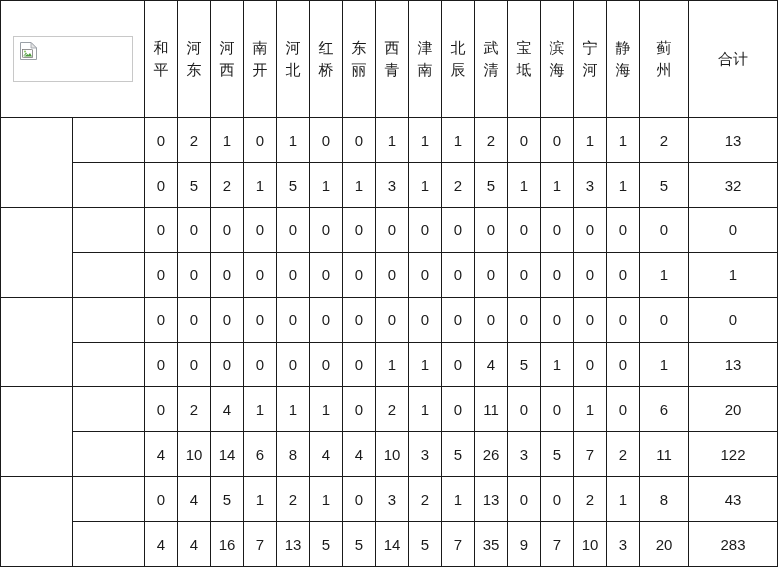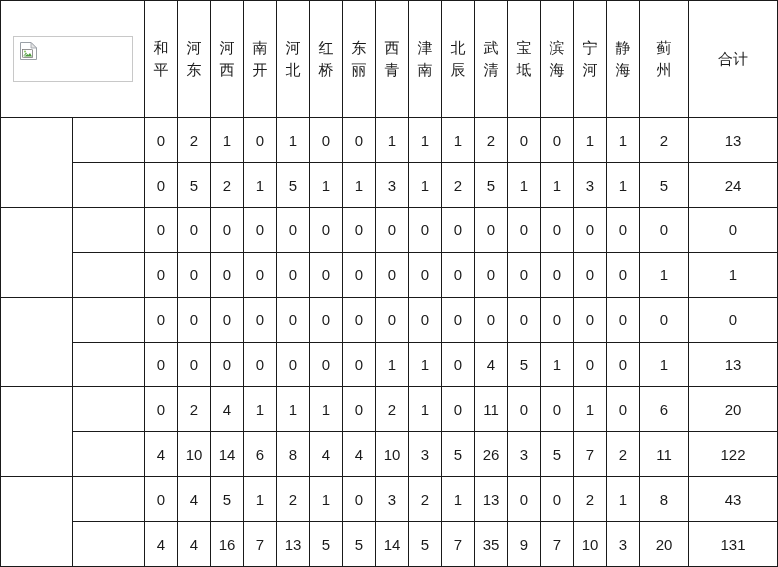--- a/index.html
+++ b/index.html
@@ -257,21 +257,21 @@
         <td class="num-cell">1</td>
         <td class="num-cell">3</td>
         <td class="num-cell">1</td>
         <td class="num-cell">2</td>
         <td class="num-cell">5</td>
         <td class="num-cell">1</td>
         <td class="num-cell">1</td>
         <td class="num-cell">3</td>
         <td class="num-cell">1</td>
         <td class="num-cell">5</td>
-        <td class="num-cell total-col">24</td>
+        <td class="num-cell total-col">32</td>
       </tr>
       <tr class="row-month">
         <td class="cat-cell" rowspan="2"></td>
         <td class="period-cell"></td>
         <td class="num-cell">0</td>
         <td class="num-cell">0</td>
         <td class="num-cell">0</td>
         <td class="num-cell">0</td>
         <td class="num-cell">0</td>
         <td class="num-cell">0</td>
@@ -421,16 +421,16 @@
         <td class="num-cell">5</td>
         <td class="num-cell">14</td>
         <td class="num-cell">5</td>
         <td class="num-cell">7</td>
         <td class="num-cell">35</td>
         <td class="num-cell">9</td>
         <td class="num-cell">7</td>
         <td class="num-cell">10</td>
         <td class="num-cell">3</td>
         <td class="num-cell">20</td>
-        <td class="num-cell total-col">131</td>
+        <td class="num-cell total-col">283</td>
       </tr>
     </tbody>
 </table>
 
 </body></html>

